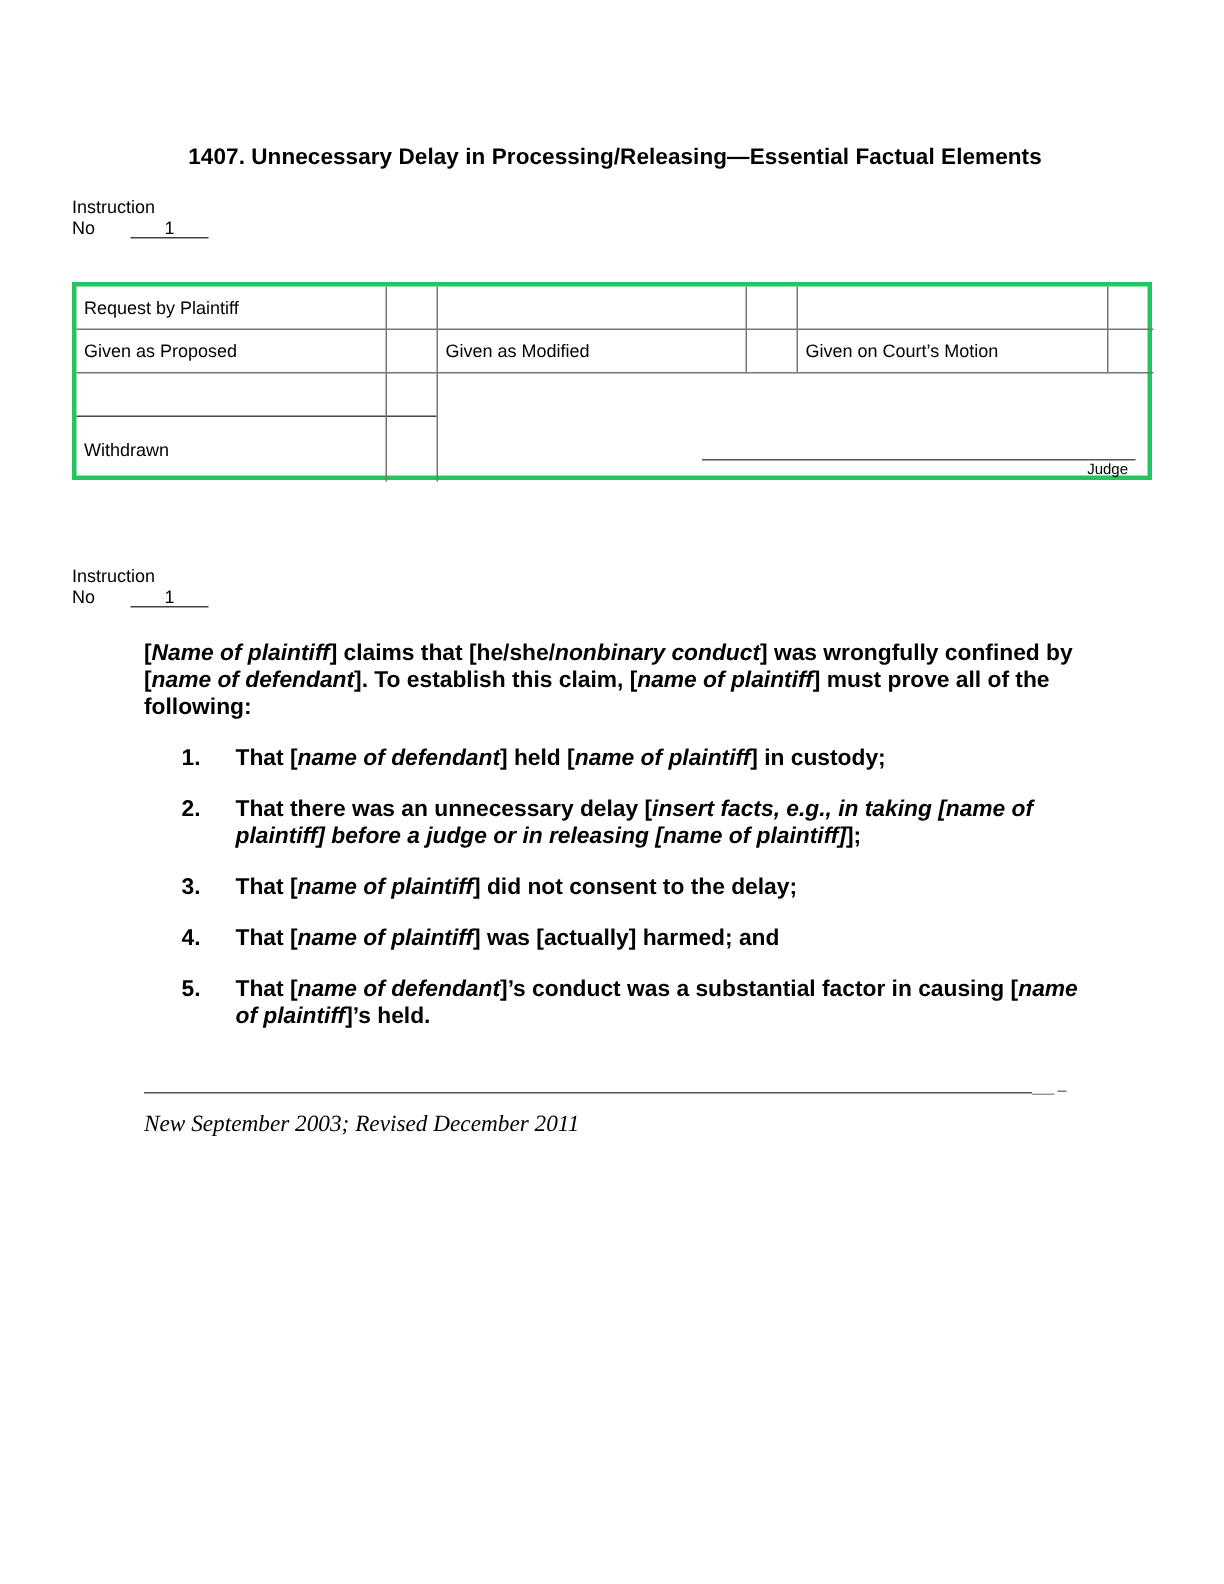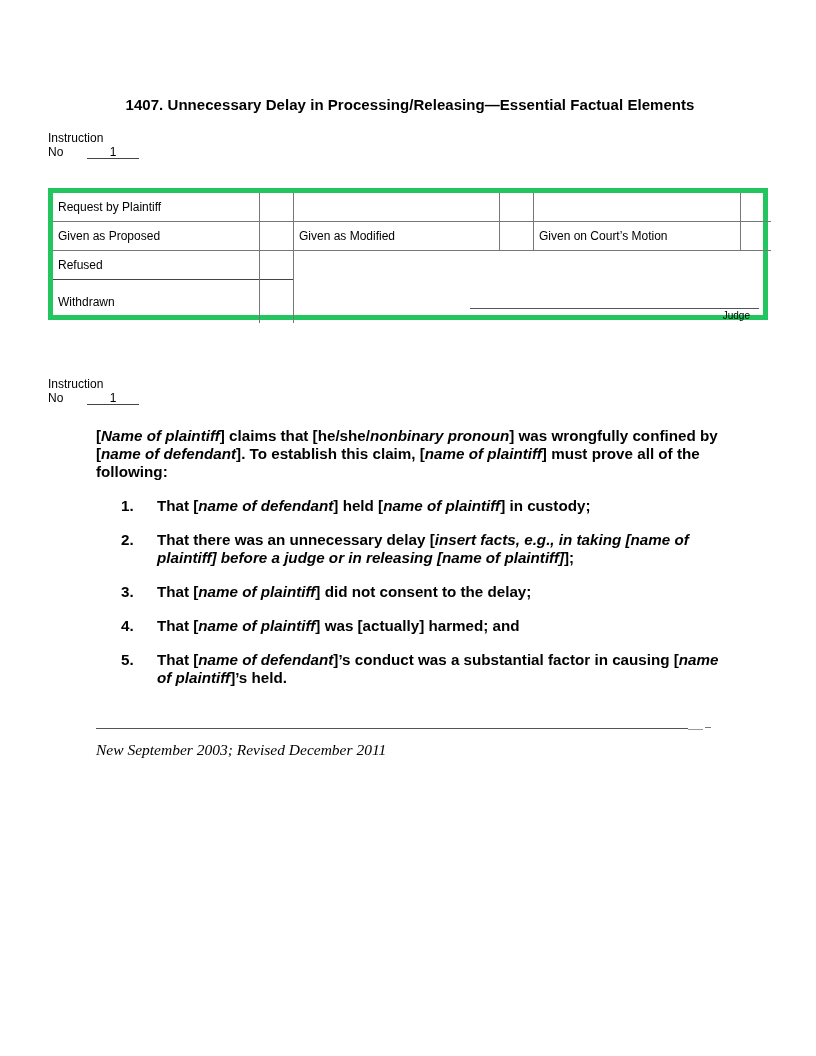--- a/index.html
+++ b/index.html
@@ -2,21 +2,21 @@
 <html><head>
 <meta charset="utf-8">
 <style>
   html, body { margin: 0; padding: 0; background: #ffffff; }
   body { width: 816px; height: 1056px; position: relative; overflow: hidden; color: #000; font-family: "Liberation Sans", sans-serif; }
   .abs { position: absolute; }
   .title { left: 0; width: 816px; top: 96px; text-align: center; font-weight: bold; font-size: 15px; letter-spacing: 0.05px; padding-left: 2px; }
   .instr { left: 48px; font-size: 12px; line-height: 14px; font-family: "Liberation Sans", sans-serif; }
   .instr .no-row { position: relative; height: 14px; }
   .instr .no-line { position: absolute; left: 39px; top: 0; width: 52px; height: 13px; border-bottom: 1px solid #444; text-align: center; }
-  .grid { position: absolute; left: 48px; top: 188px; width: 720px; height: 132px; border: 5px solid #22c55e; box-sizing: border-box; }
+  .grid { position: absolute; left: 48px; top: 188px; width: 720px; height: 132px; border: 3px solid #22c55e; box-sizing: border-box; }
   .cell { position: absolute; box-sizing: border-box; font-size: 12px; padding-left: 5px; display: flex; align-items: center; }
   .vline { position: absolute; width: 0; border-left: 1px solid #777; }
   .hline { position: absolute; height: 0; border-top: 1px solid #777; }
   .hline.dark { border-top-color: #444; }
   .judge-line { position: absolute; left: 417px; top: 115px; width: 289px; border-top: 1px solid #555; }
   .judge-label { position: absolute; right: 13px; top: 117px; font-size: 10px; text-align: right; }
   .body { left: 96px; top: 427px; width: 640px; font-size: 15.2px; font-weight: bold; line-height: 18px; }
   .body i { font-weight: bold; }
   .list { left: 96px; top: 497px; width: 640px; font-size: 15.2px; font-weight: bold; line-height: 18px; }
   .li { position: relative; padding-left: 61px; margin-bottom: 16px; }
@@ -56,40 +56,39 @@
   <div class="cell" style="left:447px; top:0; width:33px; height:28px;"></div>
   <div class="cell" style="left:688px; top:0; width:30px; height:28px;"></div>
 
   <div class="cell" style="left:0; top:29px; width:206px; height:28px;">Given as Proposed</div>
   <div class="cell" style="left:207px; top:29px; width:33px; height:28px;"></div>
   <div class="cell" style="left:241px; top:29px; width:205px; height:28px;">Given as Modified</div>
   <div class="cell" style="left:447px; top:29px; width:33px; height:28px;"></div>
   <div class="cell" style="left:481px; top:29px; width:206px; height:28px;">Given on Court’s Motion</div>
   <div class="cell" style="left:688px; top:29px; width:30px; height:28px;"></div>
 
-  <div class="cell" style="left:0; top:58px; width:206px; height:28px;">Refused</div>
   <div class="cell" style="left:207px; top:58px; width:33px; height:28px;"></div>
 
   <div class="cell" style="left:0; top:87px; width:206px; height:43px;">Withdrawn</div>
   <div class="cell" style="left:207px; top:87px; width:33px; height:43px;"></div>
 
   <div class="judge-line"></div>
   <div class="judge-label">Judge</div>
 </div>
 
 <div class="abs instr" style="top:377px;">
   <div>Instruction</div>
   <div class="no-row">
     <span>No</span>
     <span class="no-line">1</span>
   </div>
 </div>
 
 <div class="abs body">
-  <span>[</span><i>Name of plaintiff</i><span>] claims that [he/she/</span><i>nonbinary pronoun</i><span>] was wrongfully confined by [</span><i>name of defendant</i><span>]. To establish this claim, [</span><i>name of plaintiff</i><span>] must prove all of the following:</span>
+  <span>[</span><i>Name of plaintiff</i><span>] claims that [he/she/</span><i>nonbinary conduct</i><span>] was wrongfully confined by [</span><i>name of defendant</i><span>]. To establish this claim, [</span><i>name of plaintiff</i><span>] must prove all of the following:</span>
 </div>
 
 <div class="abs list">
   <div class="li">
     <span class="num">1.</span>
     <span>That [</span><i>name of defendant</i><span>] held [</span><i>name of plaintiff</i><span>] in custody;</span>
   </div>
   <div class="li">
     <span class="num">2.</span>
     <span>That there was an unnecessary delay [</span><i>insert facts, e.g., in taking [name of plaintiff] before a judge or in releasing [name of plaintiff]</i><span>];</span>

